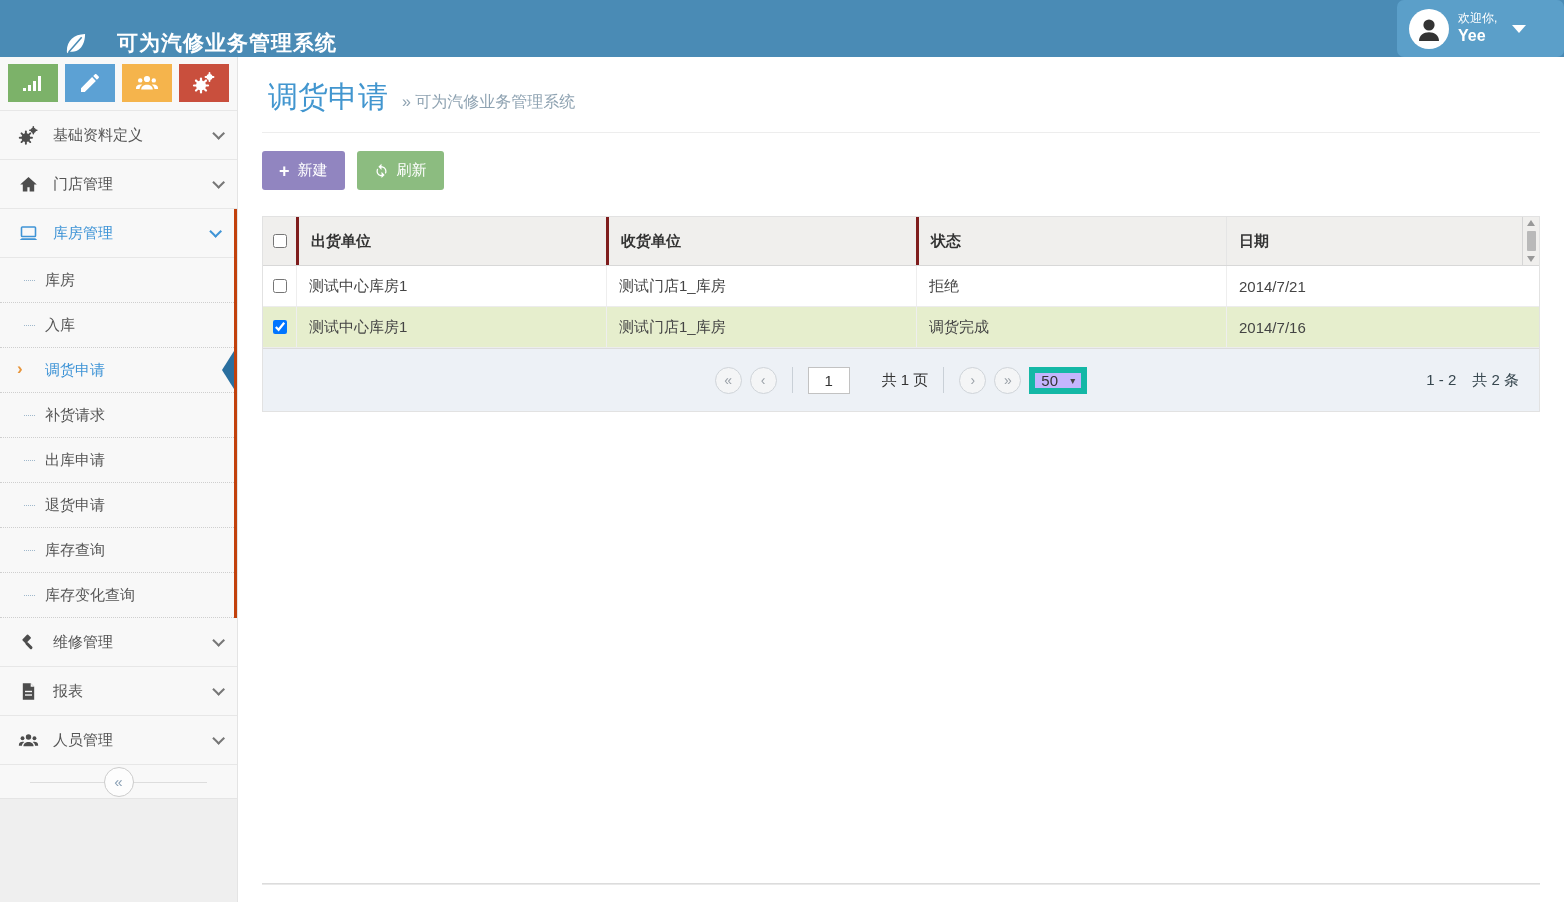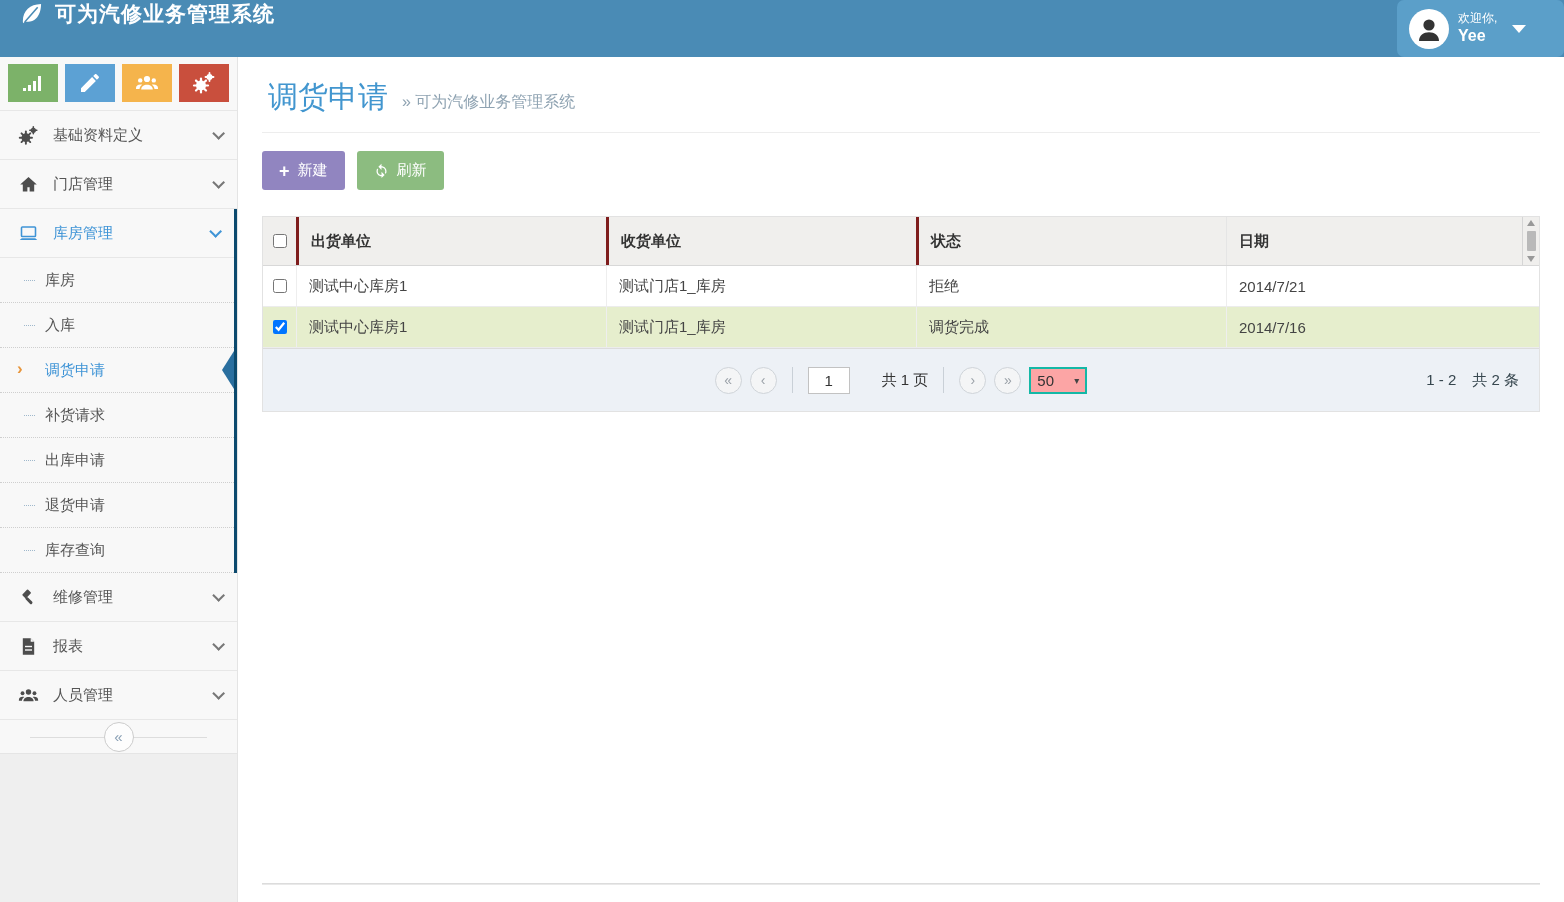--- a/index.html
+++ b/index.html
@@ -1,21 +1,21 @@
 <!DOCTYPE html>
 <html><head>
 <meta charset="utf-8">
 <style>
   * { margin:0; padding:0; box-sizing:border-box; }
   html,body { width:1564px; height:902px; overflow:hidden;
     font-family:"Liberation Sans","DejaVu Sans",sans-serif; background:#fff; }
 
   
   .topbar { height:57px; background:#4a8bb5; display:flex; justify-content:space-between; align-items:stretch; }
-  .brand { display:flex; align-items:flex-start; padding-left:18px; gap:10px; }
+  .brand { display:flex; align-items:flex-end; padding-left:18px; gap:28px;margin-left:44px; }
   .brand svg { width:27px; height:27px; }
   .brand-title { color:#fff; font-size:21px; font-weight:bold; letter-spacing:1px; }
   .userbox { width:167px; background:#5b9fc9; display:flex; align-items:center; padding:0 10px 0 12px; gap:9px; cursor:pointer;border-radius:7px; }
   .avatar { width:40px; height:40px; border-radius:50%; background:#fff; display:flex; align-items:center; justify-content:center; flex:none; }
   .avatar svg { width:32px; height:32px; }
   .usertext { color:#fff; line-height:1.25; }
   .usertext .welcome { font-size:12px; display:block; }
   .usertext .uname { font-size:16px; font-weight:bold; display:block; }
   .user-caret { width:0; height:0; border-left:7px solid transparent; border-right:7px solid transparent; border-top:8px solid #fff; margin-left:6px; }
 
@@ -31,21 +31,21 @@
   .sc-green { background:#7cb269; } .sc-blue { background:#5ca1d4; }
   .sc-orange { background:#f5b44c; } .sc-red { background:#c94f3d; }
 
   
   .nav-item { height:49px; display:flex; align-items:center; padding:0 16px 0 18px; gap:14px;
     border-bottom:1px solid #e7e7e7; color:#555; font-size:15px; cursor:pointer; background:#f8f8f8; }
   .nav-item svg { width:21px; height:21px; flex:none; color:#4d4d4d; }
   .nav-label { flex:1; }
   .chev { width:9px; height:9px; border-right:2px solid #777; border-bottom:2px solid #777;
     transform:rotate(45deg) translateY(-3px); flex:none; }
-  .nav-group.active { border-right:3px solid #0c4a6e; }
+  .nav-group.active { border-right:3px solid #c2410c; }
   .nav-group.active .nav-item { color:#3f94d6; }
   .nav-group.active .nav-item svg { color:#3f94d6; }
   .nav-group.active .chev { border-color:#3f94d6; }
 
   .submenu { position:relative; }
   .submenu::before { content:""; position:absolute; left:23px; top:0; bottom:0; border-left:1px dotted #9fb8cc; }
   .sub-item { position:relative; height:45px; display:flex; align-items:center; padding-left:45px;
     font-size:15px; color:#555; cursor:pointer; border-bottom:1px dotted #cfcfcf; background:#f8f8f8; }
   .sub-item::before { content:""; position:absolute; left:24px; top:50%; width:11px; border-top:1px dotted #9fb8cc; }
   .sub-item.active { color:#3f94d6; }
@@ -97,21 +97,21 @@
   
   .pager { height:63px; background:#edf1f6; border-top:1px solid #dcdcdc; display:flex; align-items:center;
     justify-content:center; position:relative; }
   .pg-group { display:flex; align-items:center; gap:8px; }
   .pg-circle { width:27px; height:27px; border-radius:50%; background:#f4f5f6; border:1px solid #cfd4d9;
     color:#9aa1a8; font-size:14px; display:flex; align-items:center; justify-content:center; cursor:pointer; }
   .pg-sep { width:1px; height:26px; background:#c9d0d7; margin:0 7px; }
   .pg-input { width:42px; height:27px; border:1px solid #c2c2c2; text-align:center; font-size:15px;
     color:#333; background:#fff; font-family:inherit; }
   .pg-pages { font-size:15px; color:#333; margin-left:24px; }
-  .pg-select { width:58px; height:27px; background:#fca5a5; border:2px solid #14b8a6; display:flex; align-items:center;
+  .pg-select { width:58px; height:27px; background:#c4b5fd; border:6px solid #14b8a6; display:flex; align-items:center;
     justify-content:space-between; padding:0 6px; font-size:15px; color:#333; cursor:pointer; }
   .pg-select .caret { font-size:10px; color:#444; }
   .pg-right { position:absolute; right:20px; font-size:15px; color:#37474f; display:flex; gap:16px; }
 
   .footer-line { position:absolute; left:24px; right:24px; bottom:17px; height:2px;
     border-top:1px solid #dcdcdc; border-bottom:1px solid #e9e9e9; background:#f4f4f4; }
 </style>
 </head>
 <body>
 
@@ -236,20 +236,23 @@
           </div>
           <div class="sub-item">
             <span>出库申请</span>
           </div>
           <div class="sub-item">
             <span>退货申请</span>
           </div>
           <div class="sub-item">
             <span>库存查询</span>
           </div>
+          <div class="sub-item">
+            <span>库存变化查询</span>
+          </div>
         </div>
       </div>
 
       <div class="nav-item">
         <svg viewBox="0 0 24 24" fill="currentColor">
           <g transform="rotate(-45 12 10)">
               <rect x="7.5" y="4" width="9" height="6" rx="1"></rect>
             </g>
           <rect x="10.8" y="10.5" width="3.4" height="10" rx="1.7" transform="rotate(-45 12.5 15.5)"></rect>
         </svg>

